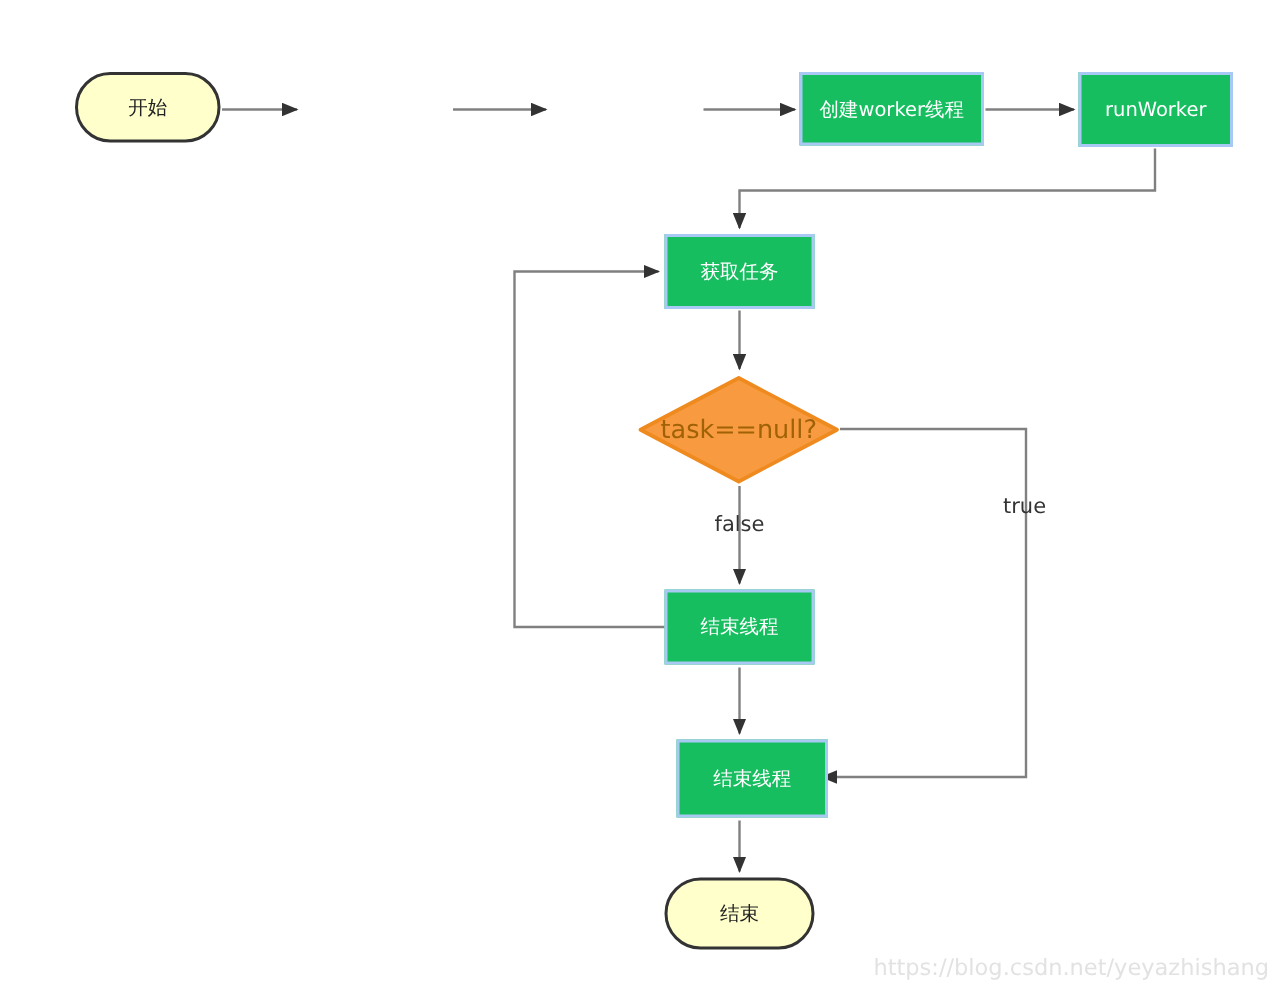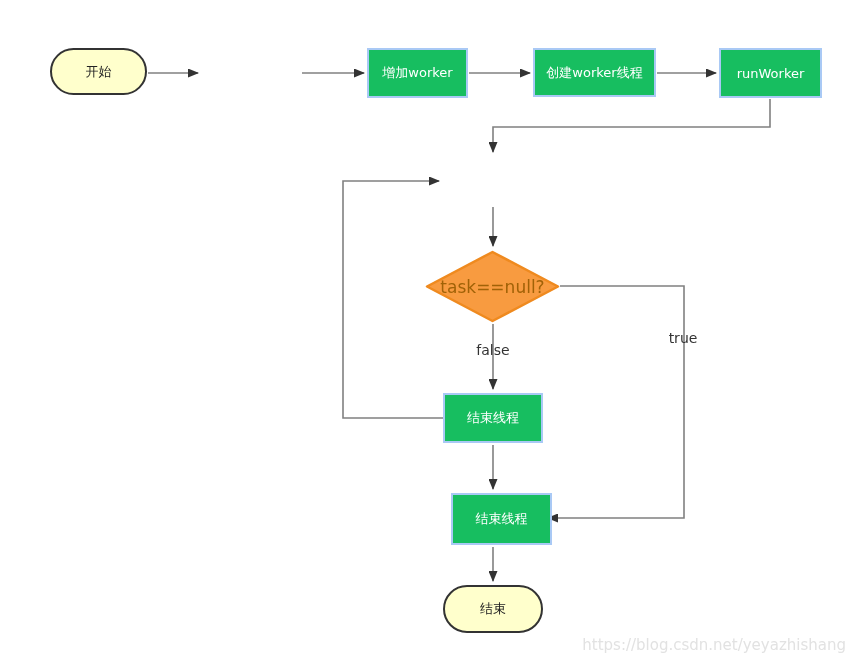--- a/index.html
+++ b/index.html
@@ -107,26 +107,26 @@
       <path d="M493,324 L493,389" marker-end="url(#arrow)"></path>
       <path d="M560,286 L684,286 L684,518 L548,518" marker-end="url(#arrow)"></path>
       <path d="M493,445 L493,489 " marker-end="url(#arrow)"></path>
       <path d="M493,547 L493,581" marker-end="url(#arrow)"></path>
     </g>
   </svg>
 
   <div class="node stadium" style="left:50px; top:48px; width:97px; height:47px;">开始</div>
 
 
-  <div class="node proc" style="left:367px; top:48px; width:101px; height:50px;">增加worker</div>
 
   <div class="node proc" style="left:533px; top:48px; width:123px; height:49px;">创建worker线程</div>
 
   <div class="node proc" style="left:719px; top:48px; width:103px; height:50px;">runWorker</div>
 
+  <div class="node proc" style="left:443px; top:156px; width:100px; height:50px;">获取任务</div>
 
   <div class="diamond-wrap">
     <svg width="135" height="73" viewBox="0 0 135 73">
       <polygon points="67.5,2 133,36.5 67.5,71 2,36.5" style="fill: var(--orange, #F89B40); stroke: var(--orange-border, #EF8A1F); stroke-width: 2.5; stroke-linejoin: round;"></polygon>
     </svg>
     <div class="diamond-label">task==null?</div>
   </div>
 
   <span class="edge-label" style="left:493px; top:342px;">false</span>
 

